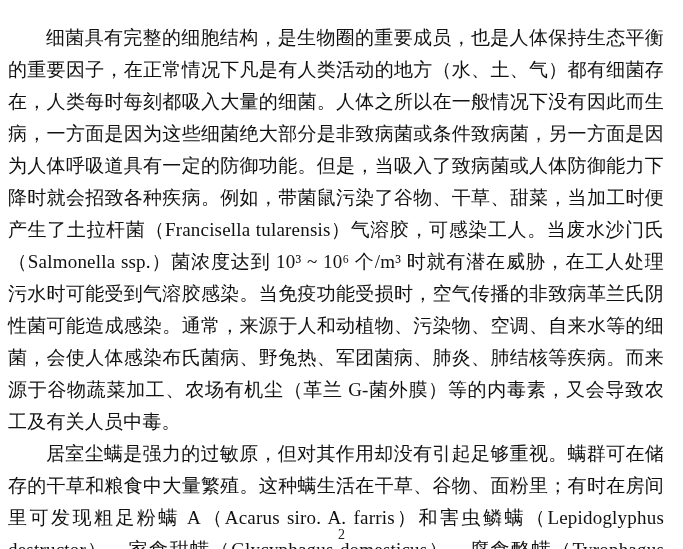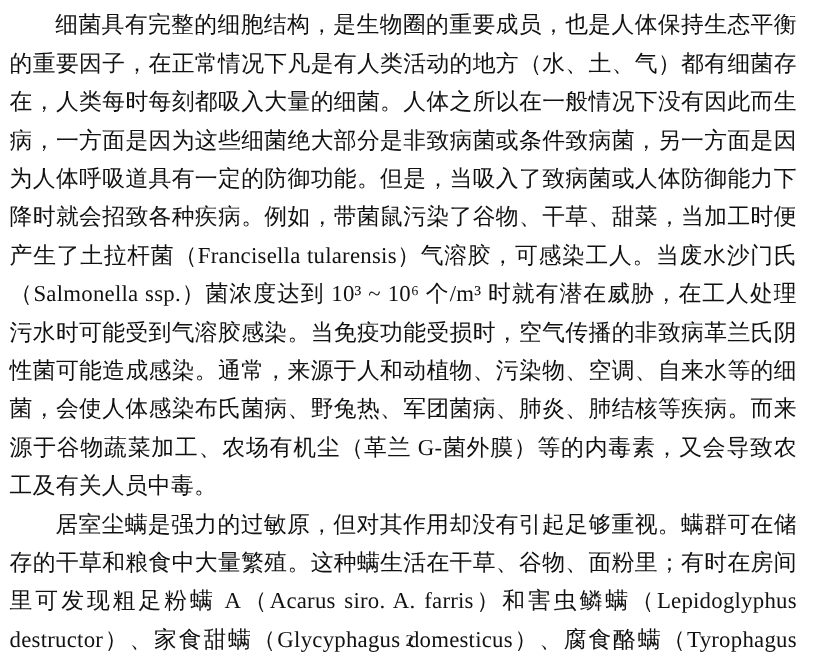--- a/index.html
+++ b/index.html
@@ -10,21 +10,21 @@
   .page {
     position: relative;
     box-sizing: border-box;
     width: 683px;
     height: 549px;
     background: #ffffff;
     color: #111111;
     font-family: "Liberation Serif", "DejaVu Serif", serif;
     font-size: 19px;
     line-height: 32px;
-    padding: 6px 19px 0 8px;
+    padding: 22px 19px 0 8px;
     overflow: hidden;
   }
   .para {
     margin: 0;
     text-align: justify;
     text-justify: inter-ideograph;
     text-indent: 2em;
     letter-spacing: 0.2px;
   }
   .page-footer {

